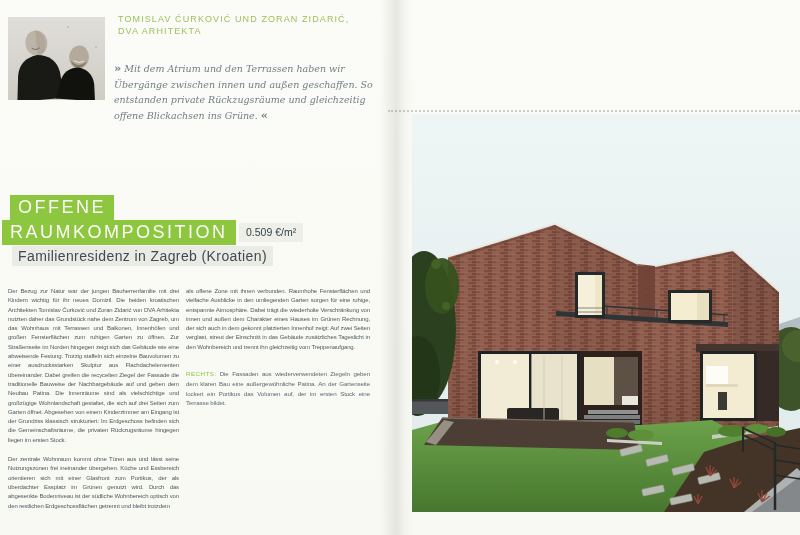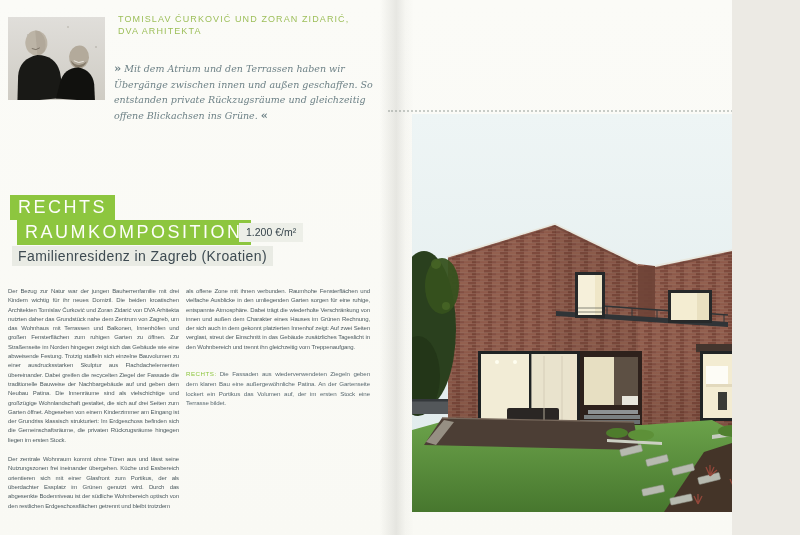--- a/index.html
+++ b/index.html
@@ -1,34 +1,34 @@
 <!DOCTYPE html>
 <html><head>
 <meta charset="utf-8">
 <style>
   html,body{margin:0;padding:0;}
   body{width:800px;height:535px;background:#eceae4;font-family:"Liberation Sans",sans-serif;}
-  .spread{position:relative;width:732px;height:535px;overflow:hidden;
+  .spread{position:relative;width:800px;height:535px;overflow:hidden;
           background:linear-gradient(180deg,#fbfbf7 0%,#f9f9f4 100%);}
 
   
   .architects-photo{position:absolute;left:8px;top:17px;width:97px;height:83px;}
   .names{position:absolute;left:118px;top:13px;font-size:9px;line-height:12px;
          letter-spacing:1.1px;color:#9dbf5a;font-weight:400;}
   .quote{position:absolute;left:114px;top:52px;width:276px;
          font-family:"DejaVu Serif",serif;font-style:italic;font-size:9.5px;
          line-height:15.5px;color:#6d8186;margin-top:9px;}
   .qmark{font-weight:bold;font-style:normal;font-size:11.5px;letter-spacing:-1px;}
   .qmark.open{margin-right:4px;}
   .qmark.close{margin-left:3px;}
 
   .title-bar{position:absolute;background:#8dc63f;color:#fdfdfa;font-size:18px;
              line-height:20px;letter-spacing:2.5px;padding:2px 8px 3px;white-space:nowrap;}
   .title-bar.l1{left:10px;top:195px;}
-  .title-bar.l2{left:17px;top:220px;}
+  .title-bar.l2{left:2px;top:220px;}
   .price{position:absolute;left:239px;top:223px;background:#edefe8;color:#36444b;
          font-size:10.5px;line-height:13px;padding:3px 7px;white-space:nowrap;}
   .subtitle{position:absolute;left:12px;top:246px;background:#e9ebe4;color:#3e4b52;
             font-size:14px;letter-spacing:0.4px;padding:2px 6px;white-space:nowrap;}
 
   .col{position:absolute;top:287px;font-size:6px;line-height:9.3px;
        letter-spacing:-0.12px;color:#4d5b60;text-align:justify;}
   .col p{margin:0 0 10px 0;}
   .col1{left:8px;width:171px;}
   .col2{left:186px;width:184px;}
@@ -78,23 +78,23 @@
     </svg>
   </div>
 
   <div class="names">
     <div>TOMISLAV ĆURKOVIĆ UND ZORAN ZIDARIĆ,</div>
     <div>DVA ARHITEKTA</div>
   </div>
 
   <div class="quote"><span class="qmark open">»</span><span>Mit dem Atrium und den Terrassen haben wir Übergänge zwischen innen und außen geschaffen. So entstanden private Rückzugsräume und gleichzeitig offene Blickachsen ins Grüne.</span><span class="qmark close">«</span></div>
 
-  <div class="title-bar l1">RECHTS</div>
+  <div class="title-bar l1">OFFENE</div>
   <div class="title-bar l2">RAUMKOMPOSITION</div>
-  <div class="price">1.200 €/m²</div>
+  <div class="price">0.509 €/m²</div>
   <div class="subtitle">Familienresidenz in Zagreb (Kroatien)</div>
 
   <div class="col col1">
     <p>Der Bezug zur Natur war der jungen Bauherrenfamilie mit drei Kindern wichtig für ihr neues Domizil. Die beiden kroatischen Architekten Tomislav Ćurković und Zoran Zidarić von DVA Arhitekta nutzten daher das Grundstück nahe dem Zentrum von Zagreb, um das Wohnhaus mit Terrassen und Balkonen, Innenhöfen und großen Fensterflächen zum ruhigen Garten zu öffnen. Zur Straßenseite im Norden hingegen zeigt sich das Gebäude wie eine abweisende Festung. Trotzig staffeln sich einzelne Bauvolumen zu einer ausdrucksstarken Skulptur aus Flachdachelementen übereinander. Dabei greifen die recycelten Ziegel der Fassade die traditionelle Bauweise der Nachbargebäude auf und geben dem Neubau Patina. Die Innenräume sind als vielschichtige und großzügige Wohnlandschaft gestaltet, die sich auf drei Seiten zum Garten öffnet. Abgesehen von einem Kinderzimmer am Eingang ist der Grundriss klassisch strukturiert: Im Erdgeschoss befinden sich die Gemeinschaftsräume, die privaten Rückzugsräume hingegen liegen im ersten Stock.</p>
     <p>Der zentrale Wohnraum kommt ohne Türen aus und lässt seine Nutzungszonen frei ineinander übergehen. Küche und Essbereich orientieren sich mit einer Glasfront zum Portikus, der als überdachter Essplatz im Grünen genutzt wird. Durch das abgesenkte Bodenniveau ist der südliche Wohnbereich optisch von den restlichen Erdgeschossflächen getrennt und bleibt trotzdem</p>
   </div>
 
   <div class="col col2">
     <p>als offene Zone mit ihnen verbunden. Raumhohe Fensterflächen und vielfache Ausblicke in den umliegenden Garten sorgen für eine ruhige, entspannte Atmosphäre. Dabei trägt die wiederholte Verschränkung von innen und außen dem Charakter eines Hauses im Grünen Rechnung, der sich auch in dem gekonnt platzierten Innenhof zeigt: Auf zwei Seiten verglast, streut der Einschnitt in das Gebäude zusätzliches Tageslicht in den Wohnbereich und trennt ihn gleichzeitig vom Treppenaufgang.</p>
     <div class="caption"><span class="cap-label">RECHTS:</span><span>Die Fassaden aus wiederverwendeten Ziegeln geben dem klaren Bau eine außergewöhnliche Patina. An der Gartenseite lockert ein Portikus das Volumen auf, der im ersten Stock eine Terrasse bildet.</span></div>

